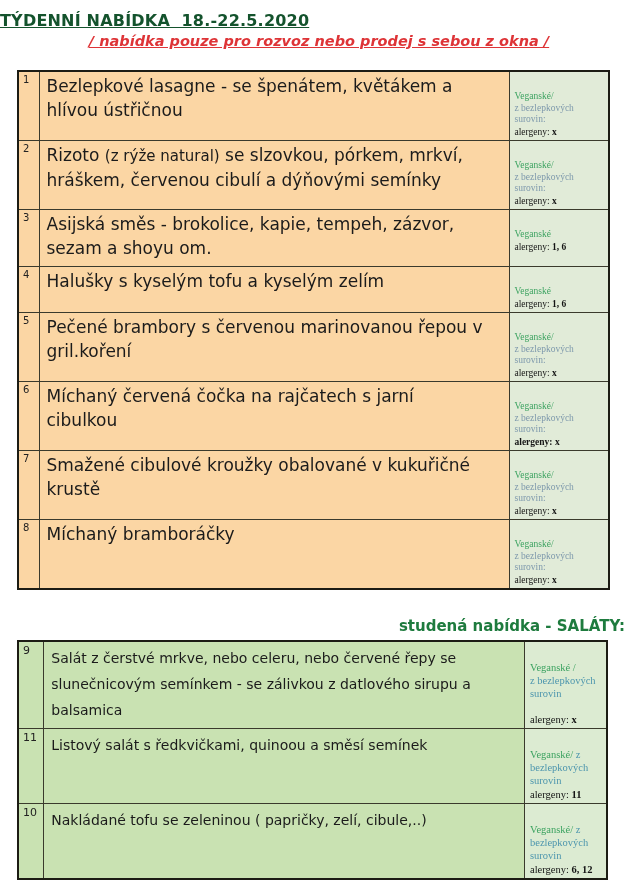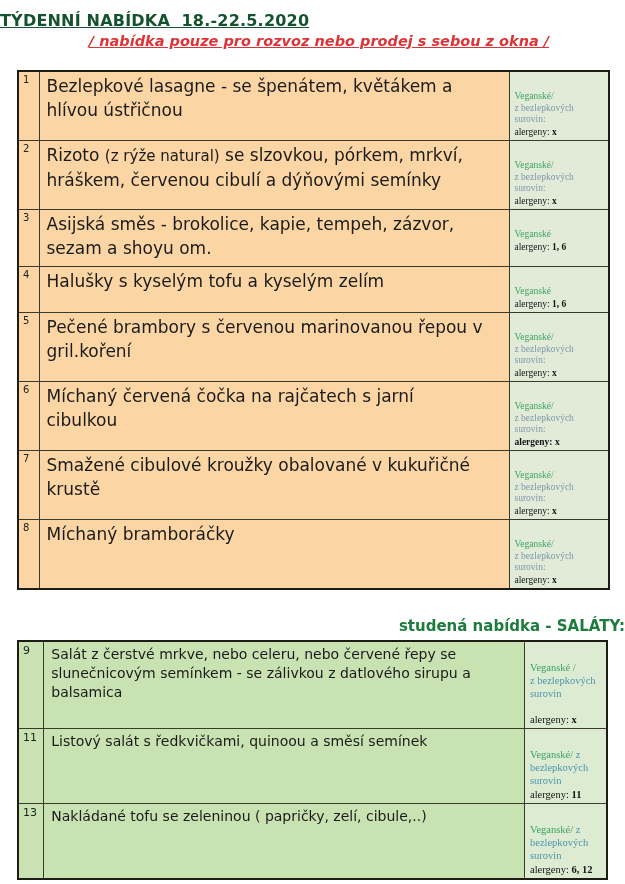--- a/index.html
+++ b/index.html
@@ -41,21 +41,21 @@
     overflow:hidden;
   }
 
   
   .hot td.num   { width:21px;  background:#fbd6a4; font-size:10px; padding:2px 0 0 4px; color:#222; }
   .hot td.dish  { width:470px; background:#fbd6a4; font-size:17px; line-height:24px; padding:2px 20px 2px 7px; color:#1b1b1b; }
   .hot td.info  { width:100px; background:#e1ebd8; }
 
   
   .salads td.num  { width:25px;  background:#c9e2b2; font-size:11px; padding:2px 0 0 4px; color:#222; }
-  .salads td.dish { width:466px; background:#c9e2b2; font-size:14px; line-height:19px; padding:3px 4px 2px 7px; color:#1b1b1b; }
+  .salads td.dish { width:466px; background:#c9e2b2; font-size:14px; line-height:26px; padding:3px 4px 2px 7px; color:#1b1b1b; }
   .salads td.info { width:80px; background:#dcebd2; }
 
   td.info {
     font-family:"Liberation Serif", serif;
     font-size:9.5px;
     line-height:11.5px;
     padding:19px 2px 2px 5px;
     color:#111;
   }
   .salads td.info { font-size:10.5px; line-height:13px; }
@@ -194,21 +194,21 @@
       <td class="num">11</td>
       <td class="dish"><span>Listový salát s ředkvičkami, quinoou a směsí semínek</span></td>
       <td class="info">
         <span class="vg">Veganské/</span><span class="vb"> z
 bezlepkových
 surovin</span>
         <div class="alg"><span>alergeny:</span> <span class="alg-val">11</span></div>
       </td>
     </tr>
     <tr class="r64">
-      <td class="num">13</td>
+      <td class="num">10</td>
       <td class="dish"><span>Nakládané tofu se zeleninou ( papričky, zelí, cibule,..)</span></td>
       <td class="info">
         <span class="vg">Veganské/</span><span class="vb"> z
 bezlepkových
 surovin</span>
         <div class="alg"><span>alergeny:</span> <span class="alg-val">6, 12</span></div>
       </td>
     </tr>
   </tbody>
     </table>

